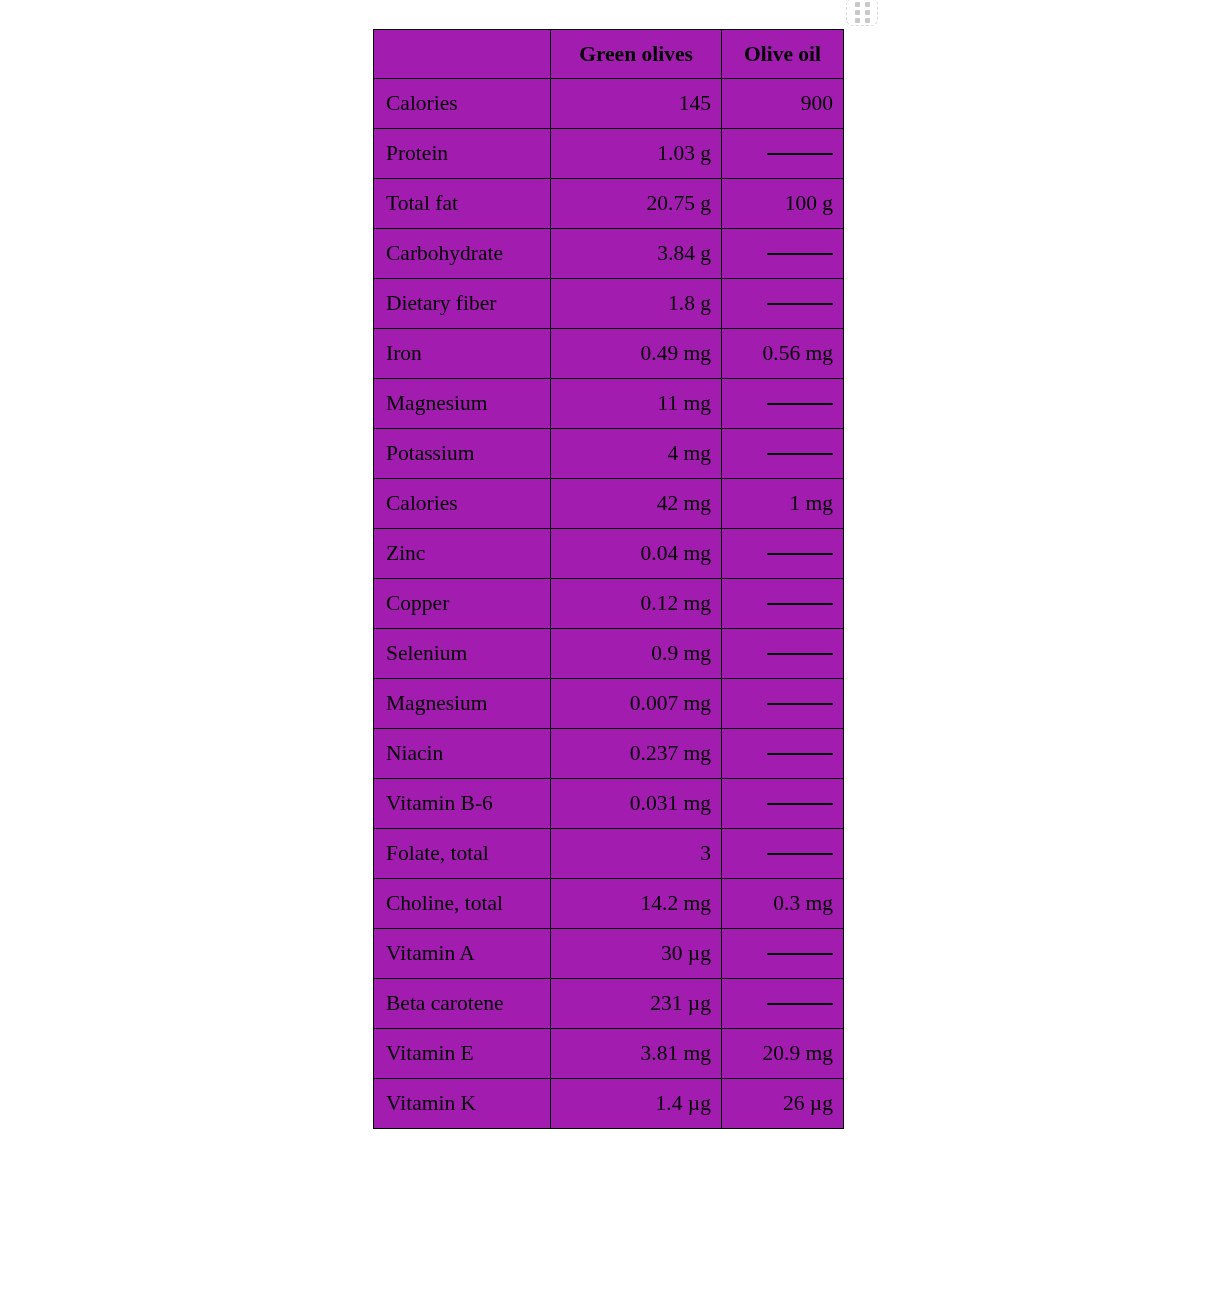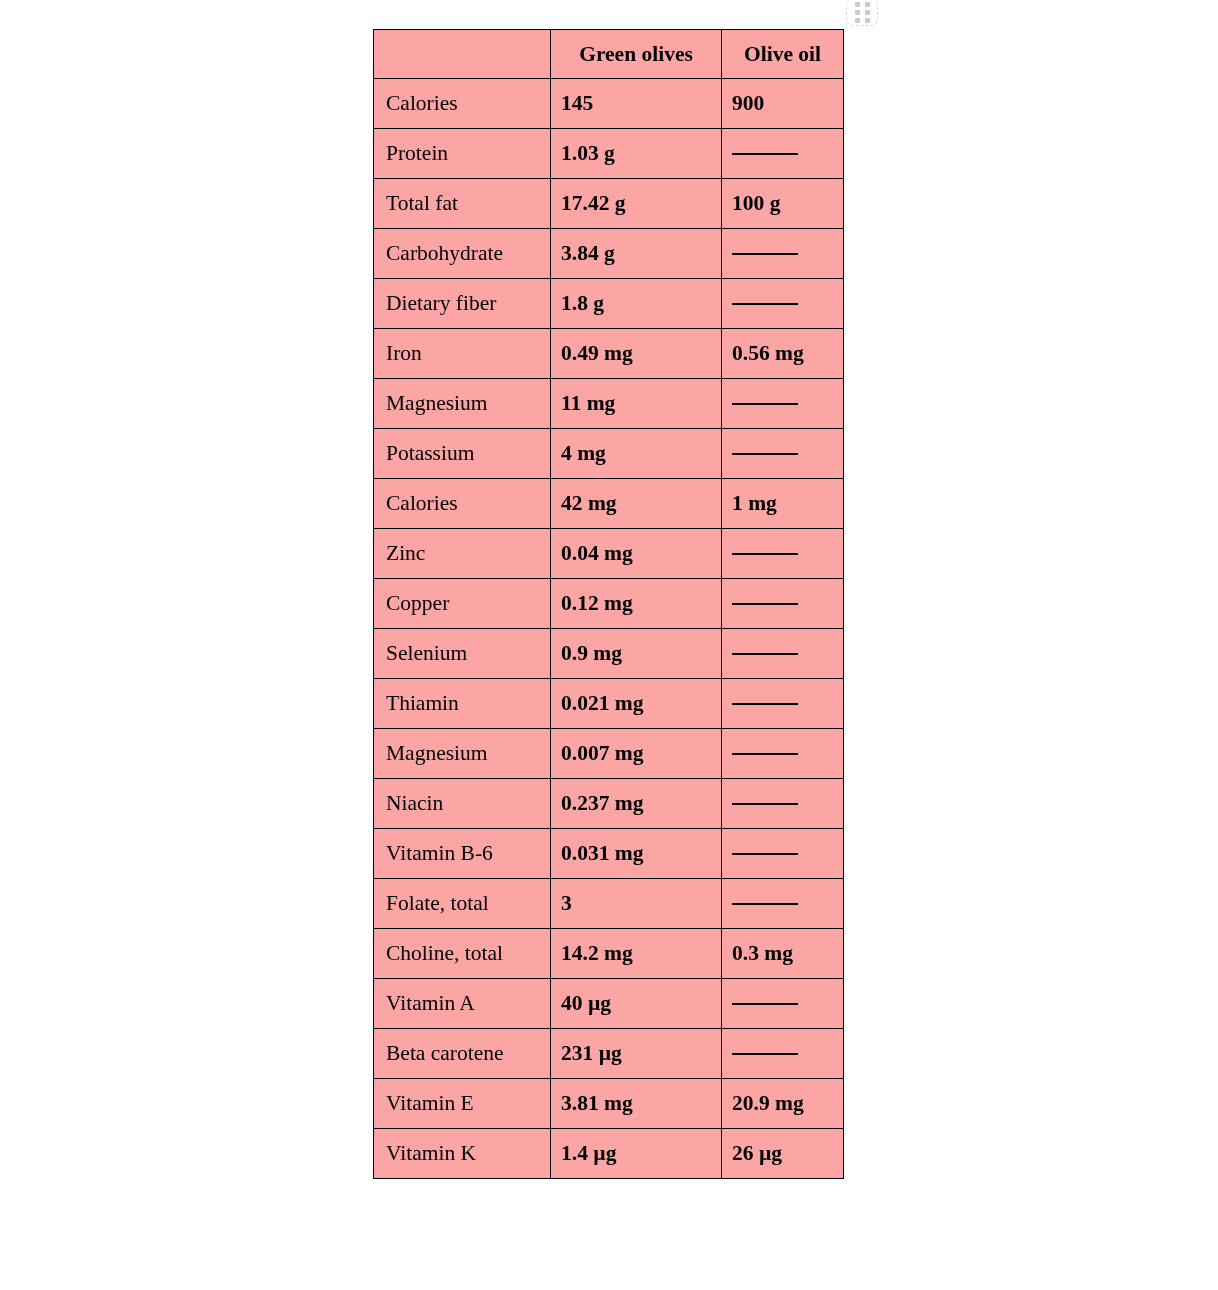--- a/index.html
+++ b/index.html
@@ -49,21 +49,21 @@
   #nutrition-table-wrap {
     position: absolute;
     left: 373px;
     top: 29px;
     width: 470px;
   }
   table.nutrition {
     border-collapse: collapse;
     table-layout: fixed;
     width: 470px;
-    background: #fca5a5;
+    background: #a21caf;
   }
   table.nutrition col.c-label { width: 177px; }
   table.nutrition col.c-v1 { width: 171px; }
   table.nutrition col.c-v2 { width: 122px; }
 
   table.nutrition td,
   table.nutrition th {
     border: 1.6px solid #000000;
     box-sizing: border-box;
     height: 50px;
@@ -81,22 +81,22 @@
   table.nutrition thead th.corner {
     text-align: left;
   }
 
   table.nutrition td.row-label {
     font-weight: normal;
     text-align: left;
     padding-left: 12px;
   }
   table.nutrition td.value {
-    text-align: left;
-    font-weight: bold;
+    text-align: right;
+    font-weight: normal;
   }
 
   .emdash {
     display: inline-block;
     width: 66px;
     height: 0;
     border-top: 2.2px solid #000000;
     vertical-align: middle;
     position: relative;
     top: -1px;
@@ -136,21 +136,21 @@
           <td class="value">145</td>
           <td class="value">900</td>
         </tr>
         <tr>
           <td class="row-label">Protein</td>
           <td class="value">1.03 g</td>
           <td class="value"><span class="emdash"></span></td>
         </tr>
         <tr>
           <td class="row-label">Total fat</td>
-          <td class="value">17.42 g</td>
+          <td class="value">20.75 g</td>
           <td class="value">100 g</td>
         </tr>
         <tr>
           <td class="row-label">Carbohydrate</td>
           <td class="value">3.84 g</td>
           <td class="value"><span class="emdash"></span></td>
         </tr>
         <tr>
           <td class="row-label">Dietary fiber</td>
           <td class="value">1.8 g</td>
@@ -185,25 +185,20 @@
           <td class="row-label">Copper</td>
           <td class="value">0.12 mg</td>
           <td class="value"><span class="emdash"></span></td>
         </tr>
         <tr>
           <td class="row-label">Selenium</td>
           <td class="value">0.9 mg</td>
           <td class="value"><span class="emdash"></span></td>
         </tr>
         <tr>
-          <td class="row-label">Thiamin</td>
-          <td class="value">0.021 mg</td>
-          <td class="value"><span class="emdash"></span></td>
-        </tr>
-        <tr>
           <td class="row-label">Magnesium</td>
           <td class="value">0.007 mg</td>
           <td class="value"><span class="emdash"></span></td>
         </tr>
         <tr>
           <td class="row-label">Niacin</td>
           <td class="value">0.237 mg</td>
           <td class="value"><span class="emdash"></span></td>
         </tr>
         <tr>
@@ -216,21 +211,21 @@
           <td class="value">3</td>
           <td class="value"><span class="emdash"></span></td>
         </tr>
         <tr>
           <td class="row-label">Choline, total</td>
           <td class="value">14.2 mg</td>
           <td class="value">0.3 mg</td>
         </tr>
         <tr>
           <td class="row-label">Vitamin A</td>
-          <td class="value">40 µg</td>
+          <td class="value">30 µg</td>
           <td class="value"><span class="emdash"></span></td>
         </tr>
         <tr>
           <td class="row-label">Beta carotene</td>
           <td class="value">231 µg</td>
           <td class="value"><span class="emdash"></span></td>
         </tr>
         <tr>
           <td class="row-label">Vitamin E</td>
           <td class="value">3.81 mg</td>

